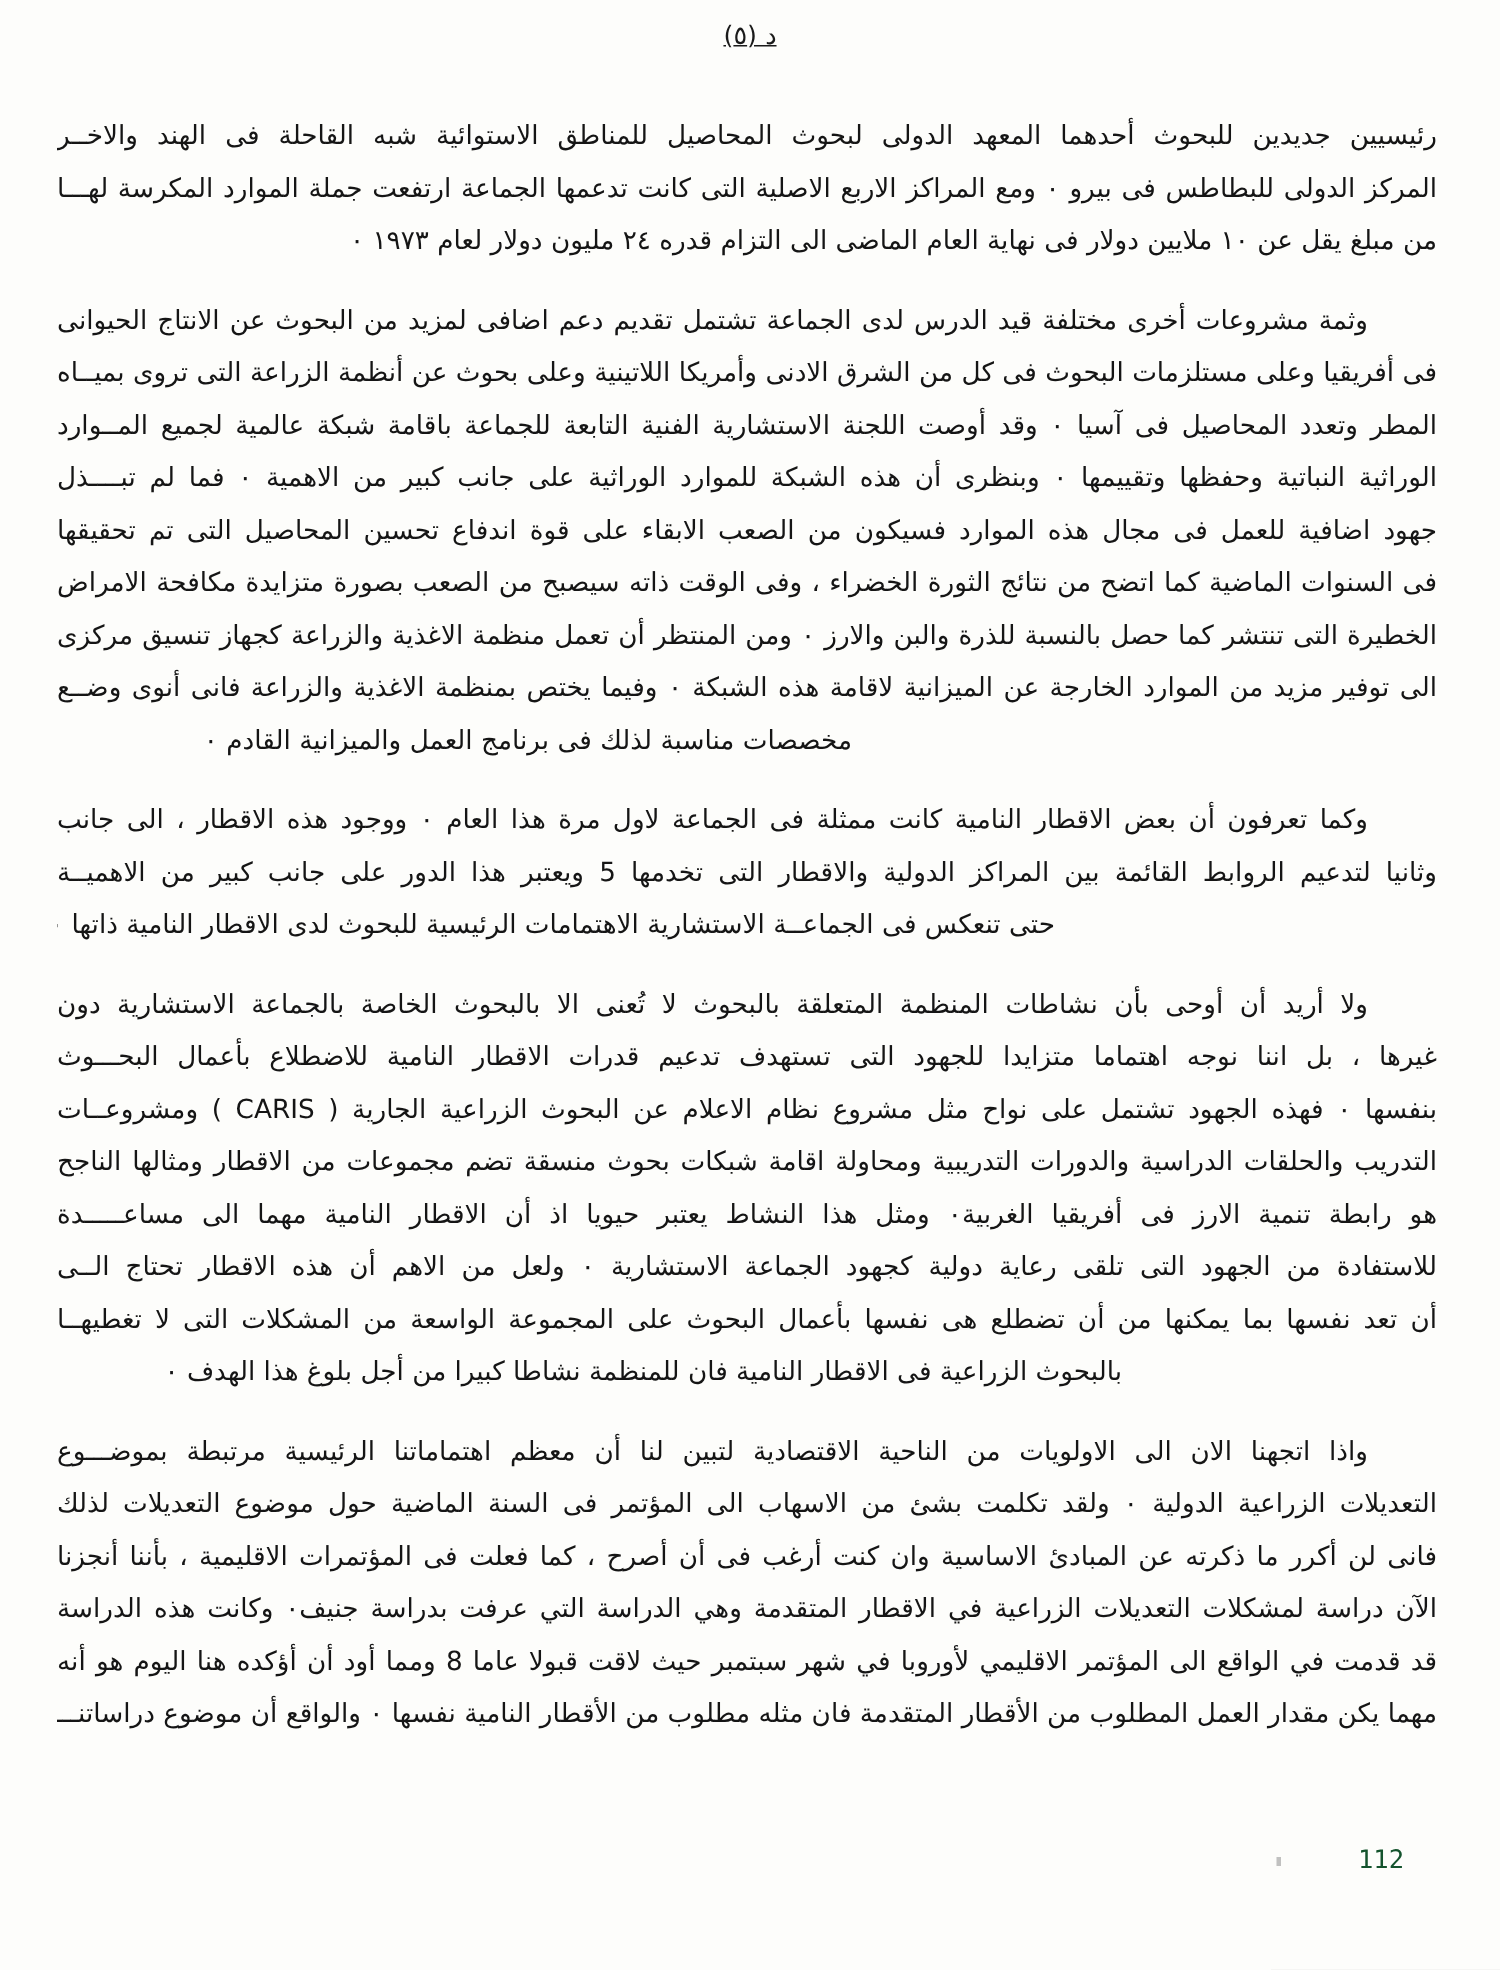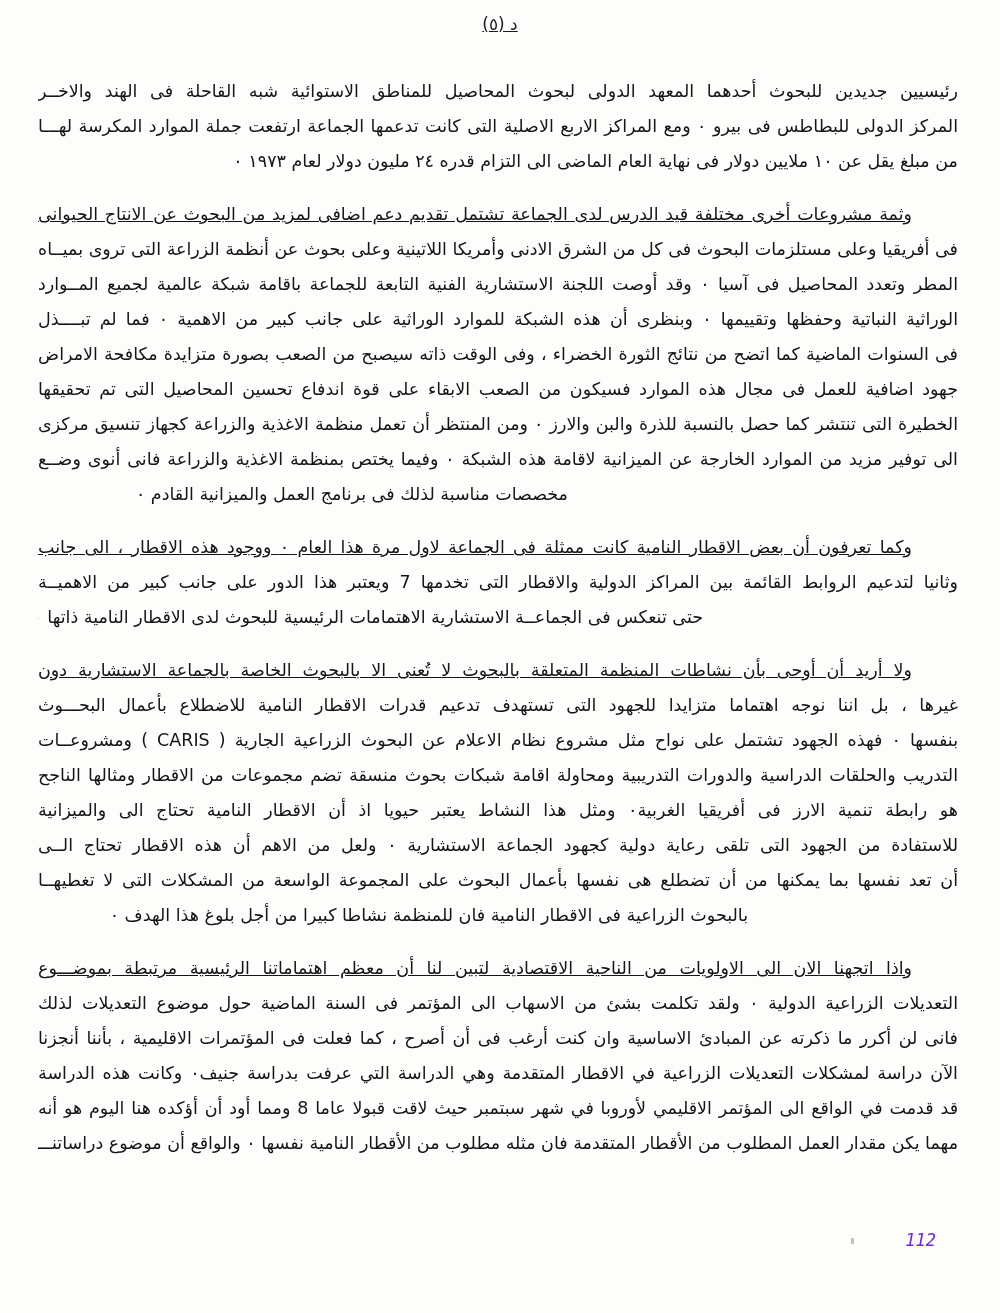--- a/index.html
+++ b/index.html
@@ -34,35 +34,34 @@
   .paragraph{margin:0 0 18px 0;}
   .line{
     direction:rtl;
     text-align:justify;
     text-align-last:justify;
     white-space:nowrap;
     overflow:hidden;
     height:35px;
   }
   
-  .line.ind{margin-right:46px;text-decoration:underline;}
+  .line.ind{margin-right:46px;}
   
   .line.flush{text-align-last:right;}
   
   .line.off1{margin-right:390px;text-align-last:right;}
   .line.off2{margin-right:255px;text-align-last:right;}
   .line.off3{margin-right:210px;text-align-last:right;}
   .page-number{
     position:absolute;
     top:1230px;
     right:64px;
     font-size:17px;
     font-family:"DejaVu Sans Mono", monospace;
-    color:#6d28d9;
-    font-style:italic;
+    color:#14532d;
   }
   .speck{
     position:absolute;
     top:1238px;
     right:146px;
     width:3px;height:6px;
     background:#9a9a9a;
     opacity:.6;
   }
 </style>
@@ -79,39 +78,39 @@
       <div class="line">رئيسيين جديدين للبحوث أحدهما المعهد الدولى لبحوث المحاصيل للمناطق الاستوائية شبه القاحلة فى الهند والاخــر</div>
       <div class="line">المركز الدولى للبطاطس فى بيرو ٠ ومع المراكز الاربع الاصلية التى كانت تدعمها الجماعة ارتفعت جملة الموارد المكرسة لهـــا</div>
       <div class="line flush">من مبلغ يقل عن ١٠ ملايين دولار فى نهاية العام الماضى الى التزام قدره ٢٤ مليون دولار لعام ١٩٧٣ ٠</div>
     </div>
 
     <div class="paragraph">
       <div class="line ind">وثمة مشروعات أخرى مختلفة قيد الدرس لدى الجماعة تشتمل تقديم دعم اضافى لمزيد من البحوث عن الانتاج الحيوانى</div>
       <div class="line">فى أفريقيا وعلى مستلزمات البحوث فى كل من الشرق الادنى وأمريكا اللاتينية وعلى بحوث عن أنظمة الزراعة التى تروى بميــاه</div>
       <div class="line">المطر وتعدد المحاصيل فى آسيا ٠ وقد أوصت اللجنة الاستشارية الفنية التابعة للجماعة باقامة شبكة عالمية لجميع المــوارد</div>
       <div class="line">الوراثية النباتية وحفظها وتقييمها ٠ وبنظرى أن هذه الشبكة للموارد الوراثية على جانب كبير من الاهمية ٠ فما لم تبــــذل</div>
+      <div class="line">جهود اضافية للعمل فى مجال هذه الموارد فسيكون من الصعب الابقاء على قوة اندفاع تحسين المحاصيل التى تم تحقيقها</div>
       <div class="line">فى السنوات الماضية كما اتضح من نتائج الثورة الخضراء ، وفى الوقت ذاته سيصبح من الصعب بصورة متزايدة مكافحة الامراض</div>
-      <div class="line">جهود اضافية للعمل فى مجال هذه الموارد فسيكون من الصعب الابقاء على قوة اندفاع تحسين المحاصيل التى تم تحقيقها</div>
       <div class="line">الخطيرة التى تنتشر كما حصل بالنسبة للذرة والبن والارز ٠ ومن المنتظر أن تعمل منظمة الاغذية والزراعة كجهاز تنسيق مركزى</div>
       <div class="line">الى توفير مزيد من الموارد الخارجة عن الميزانية لاقامة هذه الشبكة ٠ وفيما يختص بمنظمة الاغذية والزراعة فانى أنوى وضــع</div>
       <div class="line off1">مخصصات مناسبة لذلك فى برنامج العمل والميزانية القادم ٠</div>
     </div>
 
     <div class="paragraph">
       <div class="line ind">وكما تعرفون أن بعض الاقطار النامية كانت ممثلة فى الجماعة لاول مرة هذا العام ٠ ووجود هذه الاقطار ، الى جانب</div>
-      <div class="line">وثانيا لتدعيم الروابط القائمة بين المراكز الدولية والاقطار التى تخدمها 7 ويعتبر هذا الدور على جانب كبير من الاهميــة</div>
+      <div class="line">وثانيا لتدعيم الروابط القائمة بين المراكز الدولية والاقطار التى تخدمها 5 ويعتبر هذا الدور على جانب كبير من الاهميــة</div>
       <div class="line off2">حتى تنعكس فى الجماعــة الاستشارية الاهتمامات الرئيسية للبحوث لدى الاقطار النامية ذاتها ٠</div>
     </div>
 
     <div class="paragraph">
       <div class="line ind">ولا أريد أن أوحى بأن نشاطات المنظمة المتعلقة بالبحوث لا تُعنى الا بالبحوث الخاصة بالجماعة الاستشارية دون</div>
       <div class="line">غيرها ، بل اننا نوجه اهتماما متزايدا للجهود التى تستهدف تدعيم قدرات الاقطار النامية للاضطلاع بأعمال البحـــوث</div>
       <div class="line">بنفسها ٠ فهذه الجهود تشتمل على نواح مثل مشروع نظام الاعلام عن البحوث الزراعية الجارية ( CARIS ) ومشروعــات</div>
       <div class="line">التدريب والحلقات الدراسية والدورات التدريبية ومحاولة اقامة شبكات بحوث منسقة تضم مجموعات من الاقطار ومثالها الناجح</div>
-      <div class="line">هو رابطة تنمية الارز فى أفريقيا الغربية٠ ومثل هذا النشاط يعتبر حيويا اذ أن الاقطار النامية تحتاج الى والميزانية</div>
+      <div class="line">هو رابطة تنمية الارز فى أفريقيا الغربية٠ ومثل هذا النشاط يعتبر حيويا اذ أن الاقطار النامية مهما الى مساعـــــدة</div>
       <div class="line">للاستفادة من الجهود التى تلقى رعاية دولية كجهود الجماعة الاستشارية ٠ ولعل من الاهم أن هذه الاقطار تحتاج الــى</div>
       <div class="line">أن تعد نفسها بما يمكنها من أن تضطلع هى نفسها بأعمال البحوث على المجموعة الواسعة من المشكلات التى لا تغطيهــا</div>
       <div class="line off3">بالبحوث الزراعية فى الاقطار النامية فان للمنظمة نشاطا كبيرا من أجل بلوغ هذا الهدف ٠</div>
     </div>
 
     <div class="paragraph">
       <div class="line ind">واذا اتجهنا الان الى الاولويات من الناحية الاقتصادية لتبين لنا أن معظم اهتماماتنا الرئيسية مرتبطة بموضـــوع</div>
       <div class="line">التعديلات الزراعية الدولية ٠ ولقد تكلمت بشئ من الاسهاب الى المؤتمر فى السنة الماضية حول موضوع التعديلات لذلك</div>
       <div class="line">فانى لن أكرر ما ذكرته عن المبادئ الاساسية وان كنت أرغب فى أن أصرح ، كما فعلت فى المؤتمرات الاقليمية ، بأننا أنجزنا</div>
       <div class="line">الآن دراسة لمشكلات التعديلات الزراعية في الاقطار المتقدمة وهي الدراسة التي عرفت بدراسة جنيف٠ وكانت هذه الدراسة</div>

